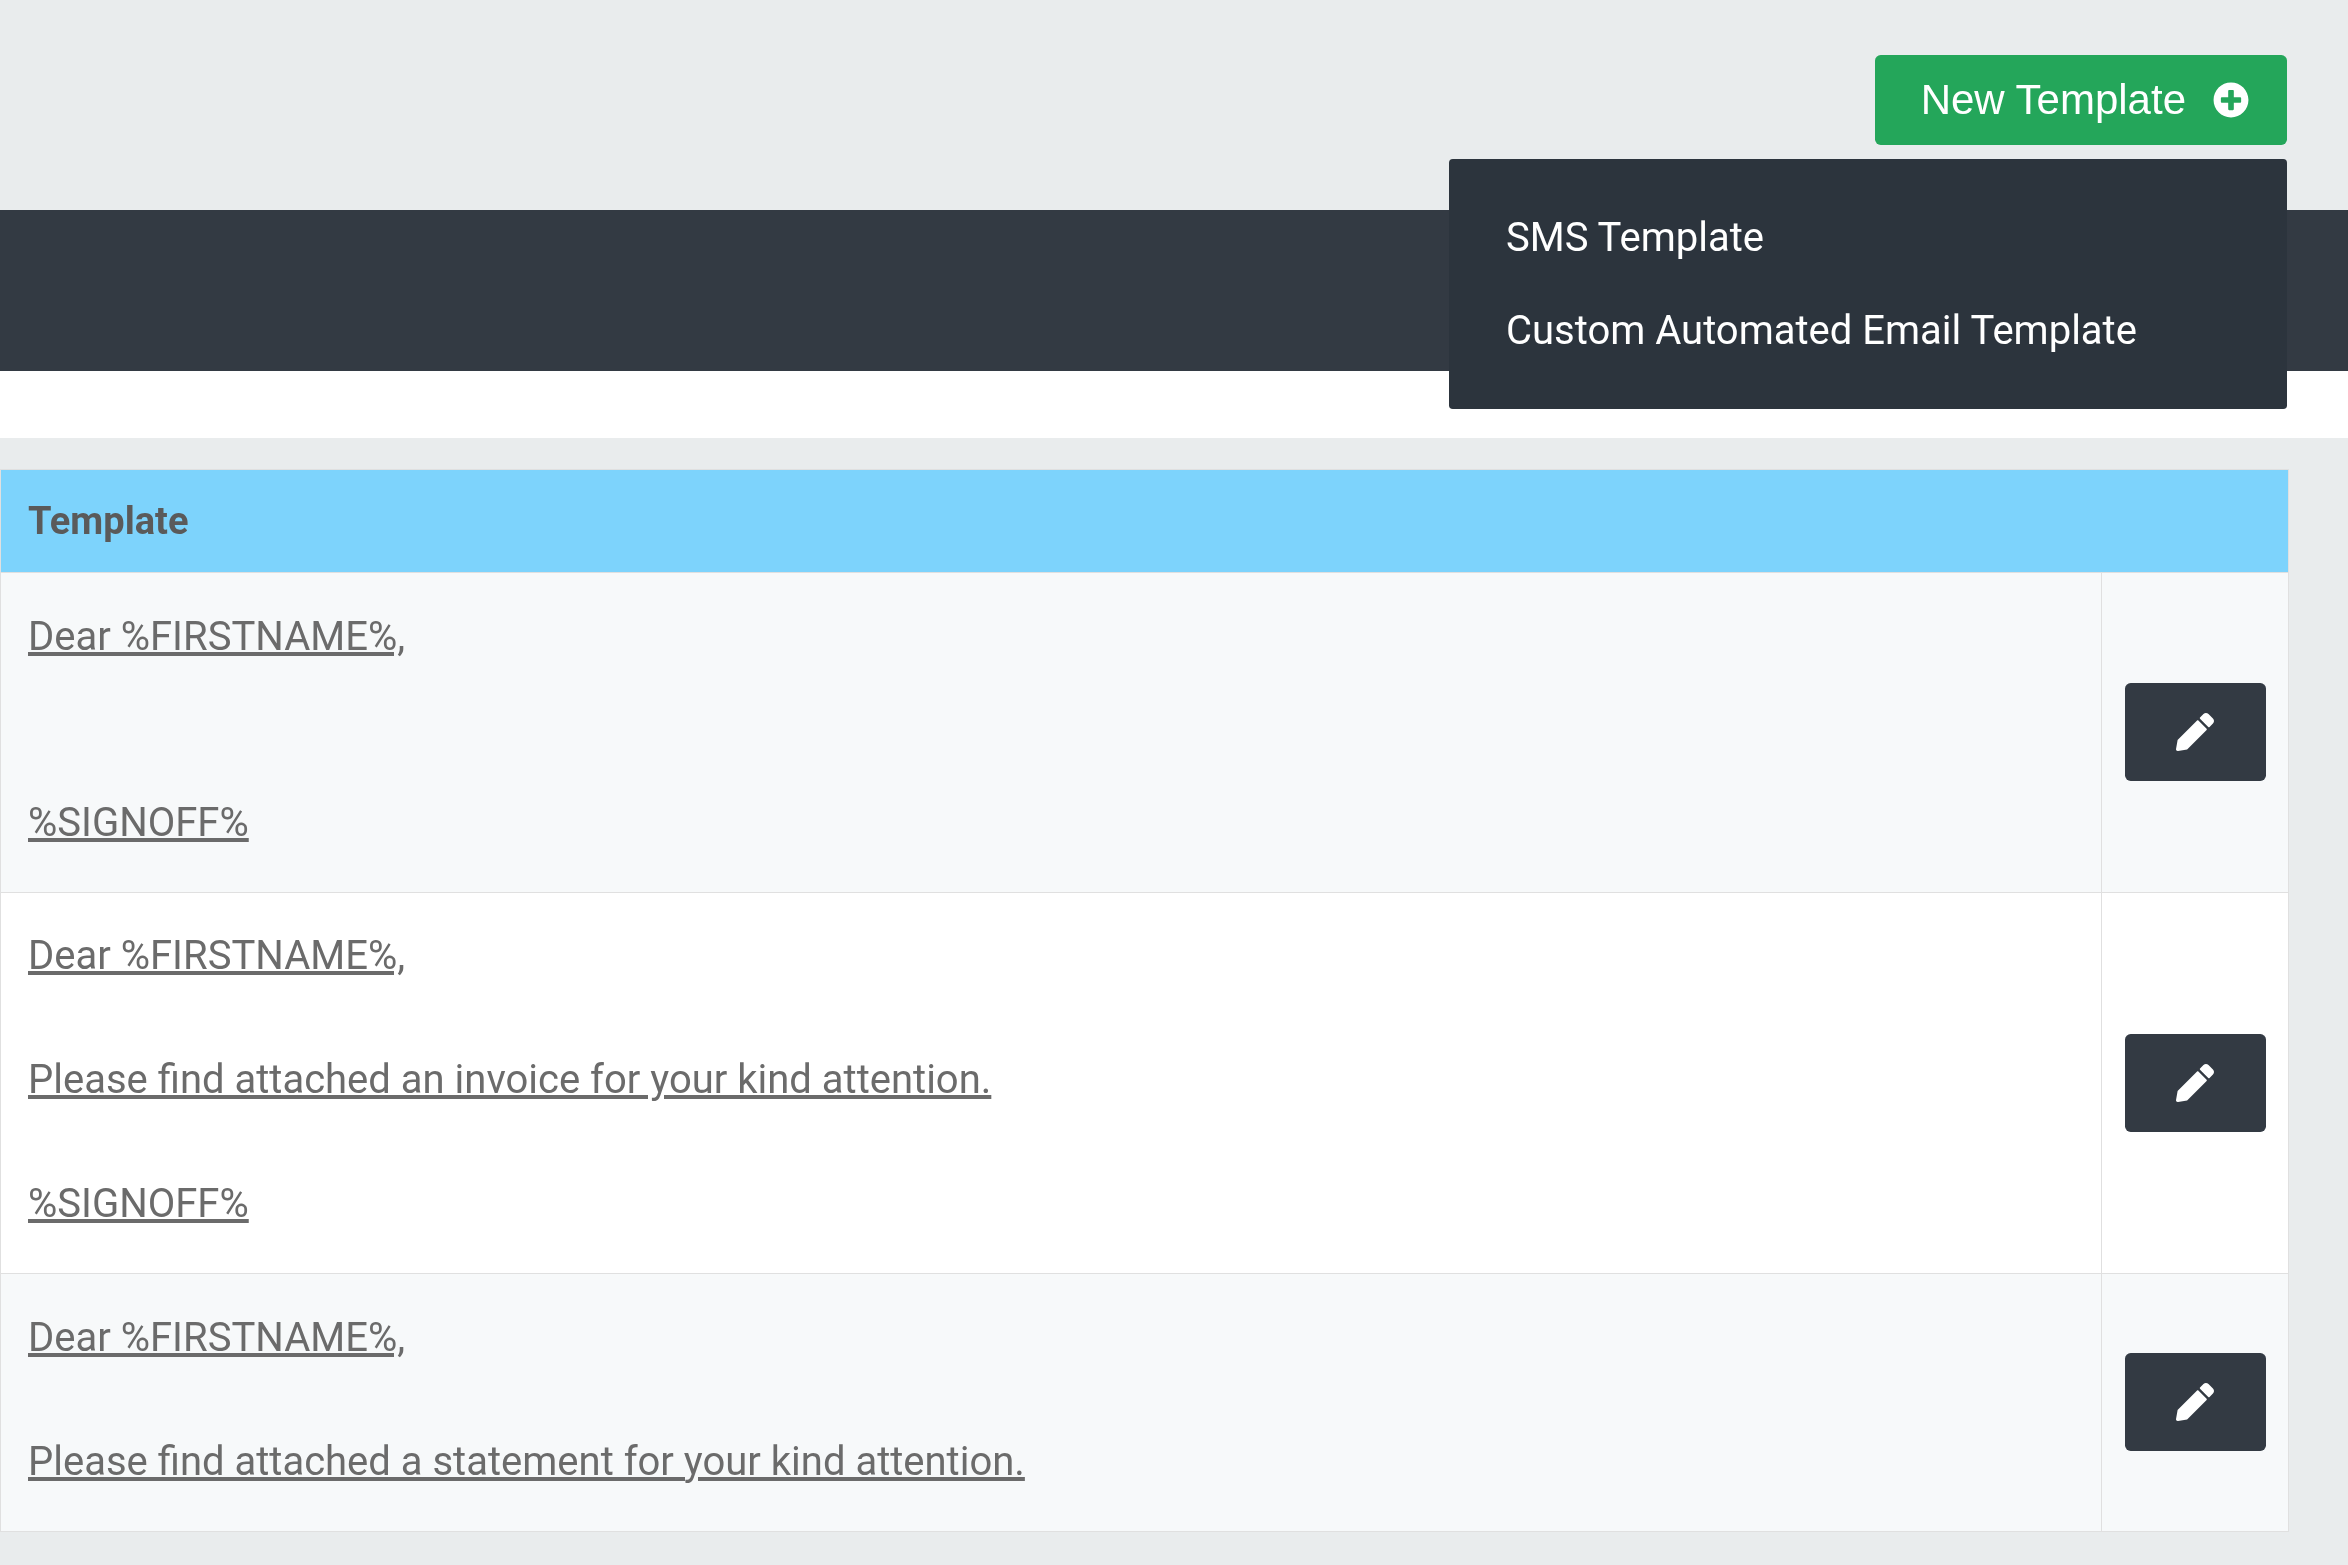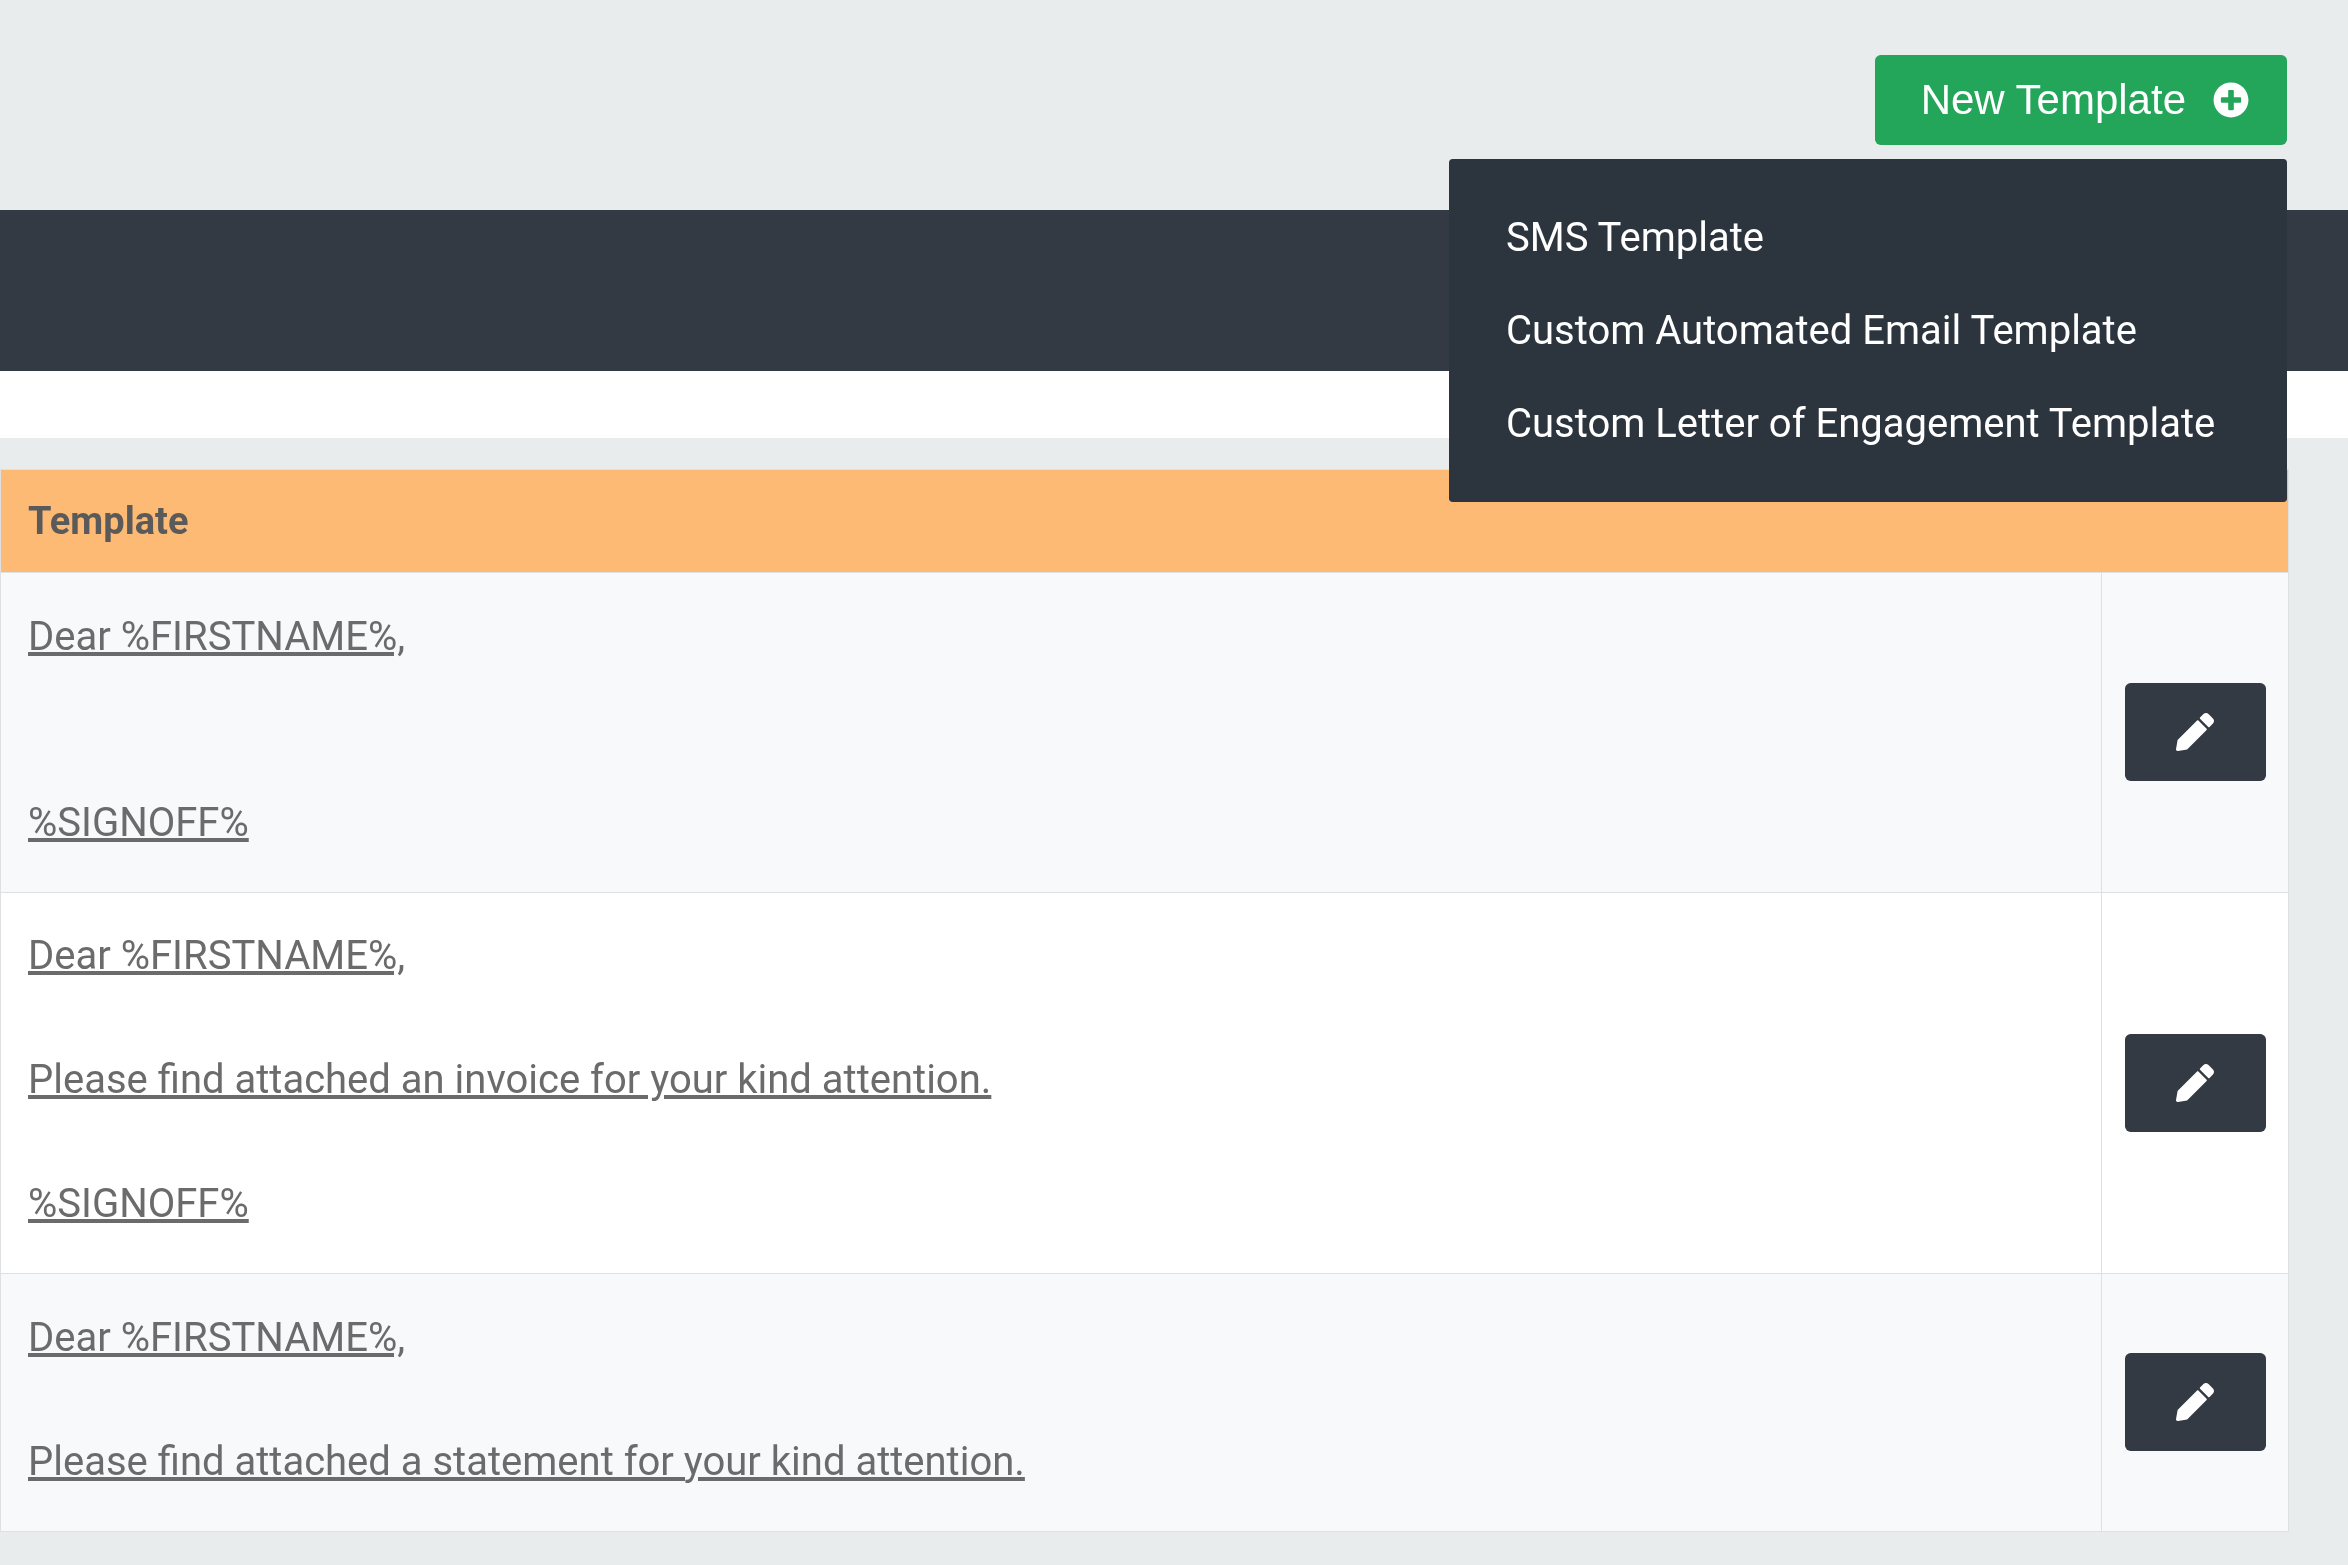--- a/index.html
+++ b/index.html
@@ -42,21 +42,21 @@
       color: #ffffff;
       font-size: 42px;
       font-weight: 400;
       letter-spacing: 1.9px;
     }
     .table-wrap {
       margin-right: 60px;
       background: #ffffff;
     }
     .table-header-row {
-      background: #fdba74;
+      background: #7dd3fc;
       border: 1px solid #e0e0e0;
       padding: 29px 27px;
     }
     .table-header-row .col-label {
       font-size: 38px;
       font-weight: 700;
       color: #5a5a5a;
     }
     .table-row {
       display: flex;
@@ -199,15 +199,14 @@
 <button class="new-template-btn">
   <span>New Template</span>
   <svg viewBox="0 0 512 512">
       <path d="M256 8C119 8 8 119 8 256s111 248 248 248 248-111 248-248S393 8 256 8zm144 276c0 6.6-5.4 12-12 12h-92v92c0 6.6-5.4 12-12 12h-56c-6.6 0-12-5.4-12-12v-92h-92c-6.6 0-12-5.4-12-12v-56c0-6.6 5.4-12 12-12h92v-92c0-6.6 5.4-12 12-12h56c6.6 0 12 5.4 12 12v92h92c6.6 0 12 5.4 12 12v56z"></path>
     </svg>
 </button>
 
 <div class="dropdown">
   <div class="dropdown-item">SMS Template</div>
   <div class="dropdown-item">Custom Automated Email Template</div>
-  <div class="dropdown-item">Custom Letter of Engagement Template</div>
 </div>
 
 
 </body></html>

